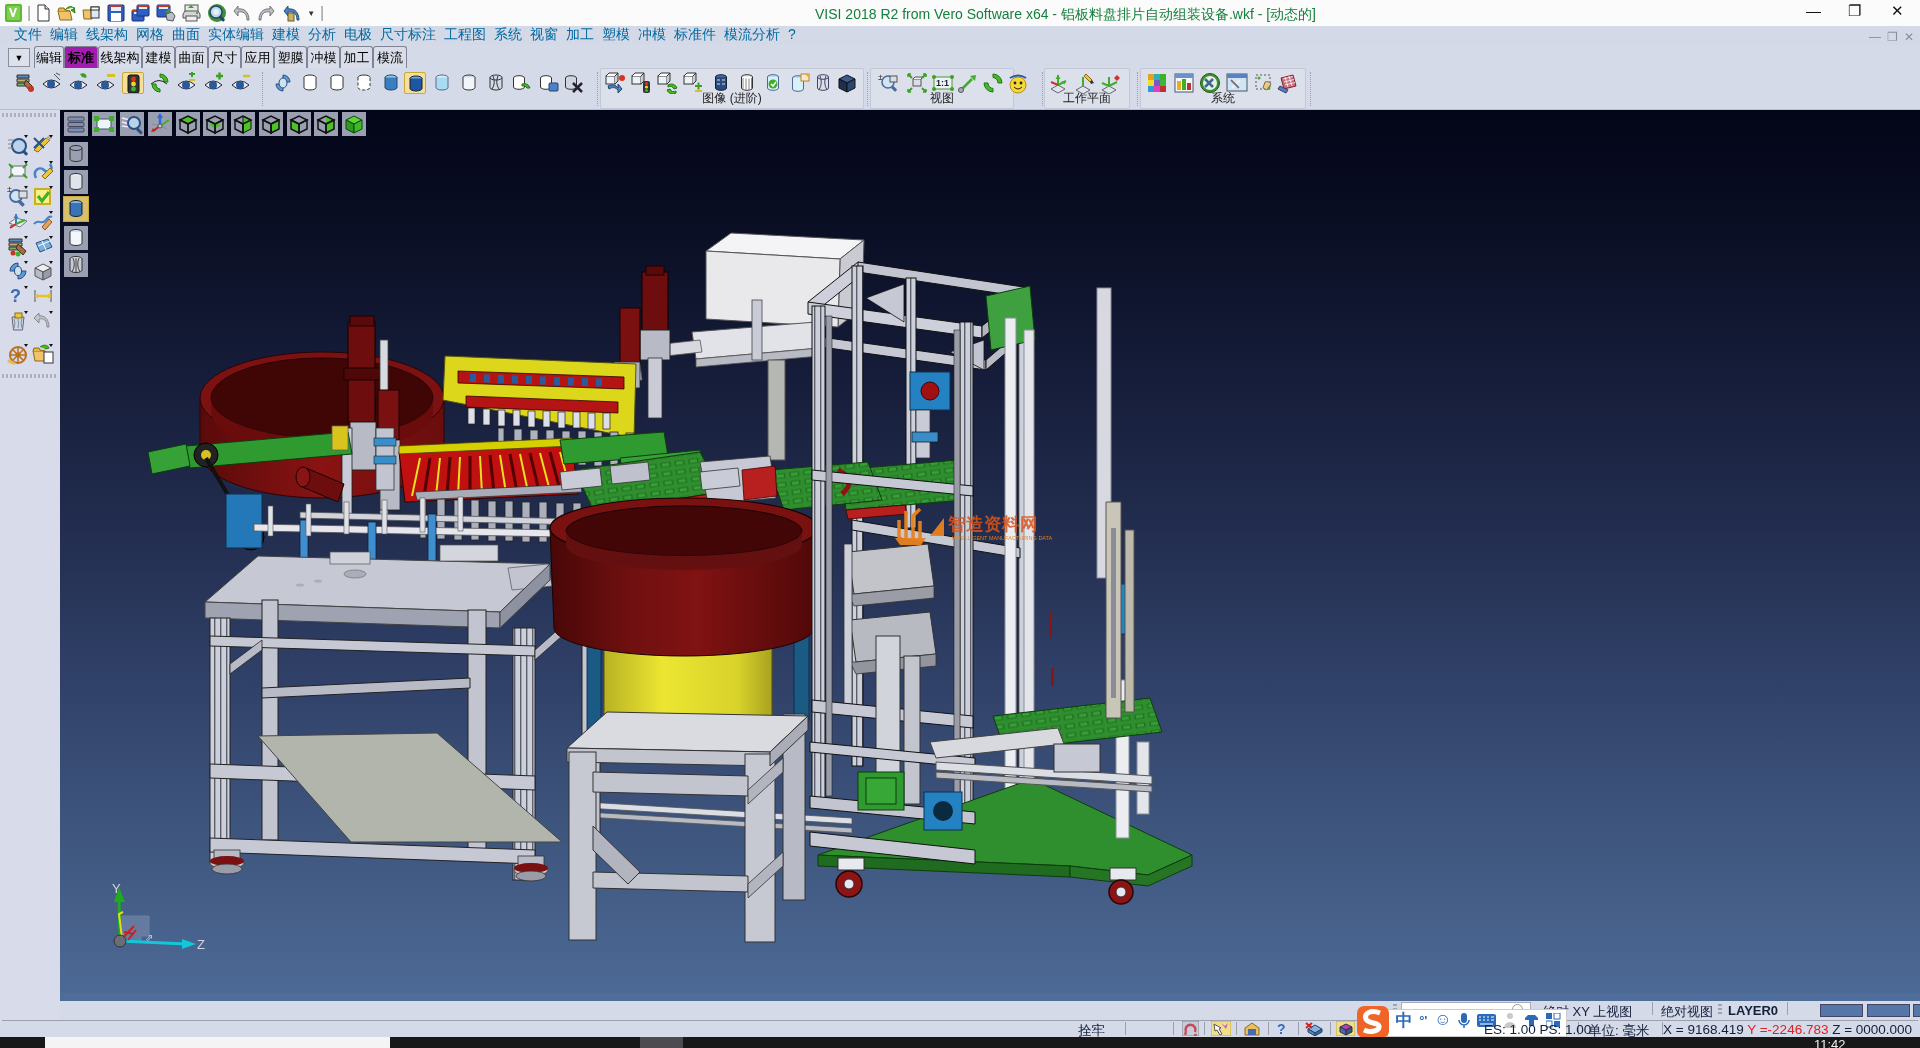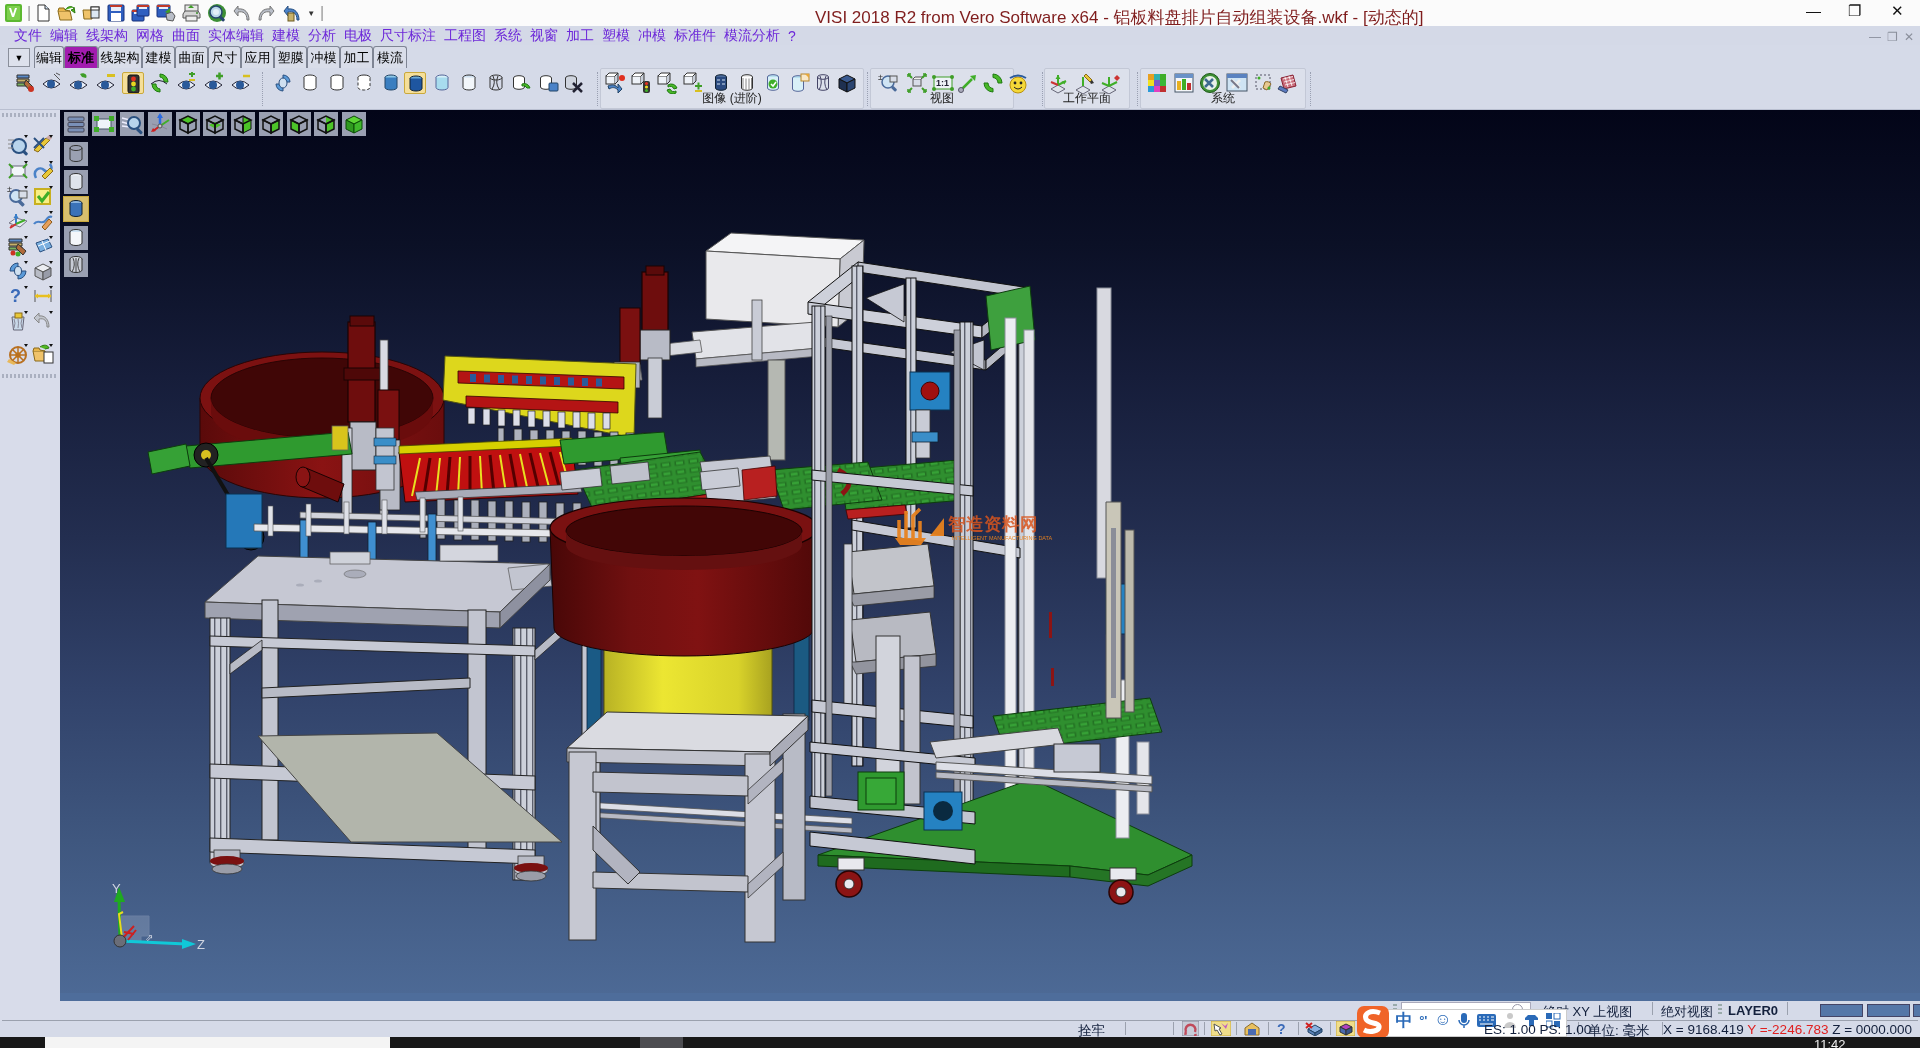--- a/index.html
+++ b/index.html
@@ -1,25 +1,25 @@
 <!DOCTYPE html>
 <html><head>
 <meta charset="utf-8">
 <style>
   * { margin:0; padding:0; box-sizing:border-box; }
   html,body { width:1920px; height:1048px; overflow:hidden; font-family:"Liberation Sans", sans-serif; }
   #app { position:relative; width:1920px; height:1048px; background:#d5dae8; }
   
   #titlebar { position:absolute; left:0; top:0; width:1920px; height:26px; background:#fbfbfb; }
-  #title-text { position:absolute; left:815px; top:6px; font-size:17px; color:#7f1d1d; }
+  #title-text { position:absolute; left:815px; top:6px; font-size:14px; color:#15803d; }
   #qat { position:absolute; left:2px; top:1px; height:24px; display:flex; align-items:center; }
   #qat svg { margin:0 3px; }
   .winbtn { position:absolute; top:4px; font-size:15px; color:#111; }
   
-  #menubar { position:absolute; left:4px; top:26px; width:1900px; height:19px; background:transparent; font-size:14px; color:#6d28d9; display:flex; align-items:center; }
+  #menubar { position:absolute; left:4px; top:26px; width:1900px; height:19px; background:transparent; font-size:14px; color:#0369a1; display:flex; }
   #menubar { background:#d4d9e7; left:0; padding-left:0px; width:1920px; }
   #menubar span { padding:0 4px; }
   #menubar .q { padding:0 4px; }
   .mwb { position:absolute; top:30px; color:#8a8f9b; font-size:12px; }
   
   #tabrow { position:absolute; left:0; top:45px; width:1920px; height:23px; background:#d5dae8; }
   .tab { position:absolute; top:1px; height:22px; border:1px solid #7f8594; border-bottom:none; background:#d9dde9; color:#000; font-size:13px; text-align:center; line-height:21px; border-radius:3px 3px 0 0; }
   .tab.active { background:#a21caf; font-weight:bold; }
   #tab-drop { position:absolute; left:8px; top:3px; width:22px; height:19px; border:1px solid #8a8f9b; background:#dde1ec; font-size:9px; text-align:center; line-height:18px; }
   

